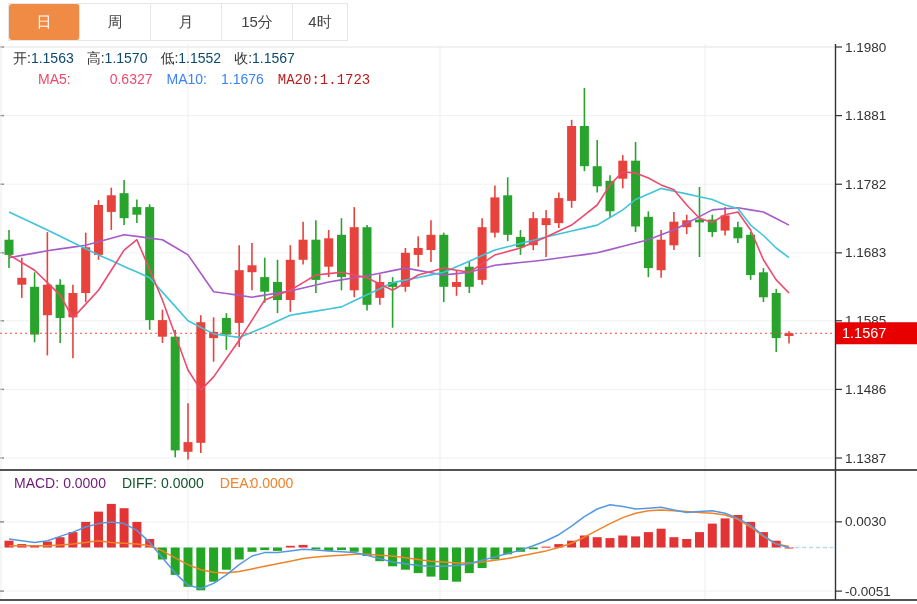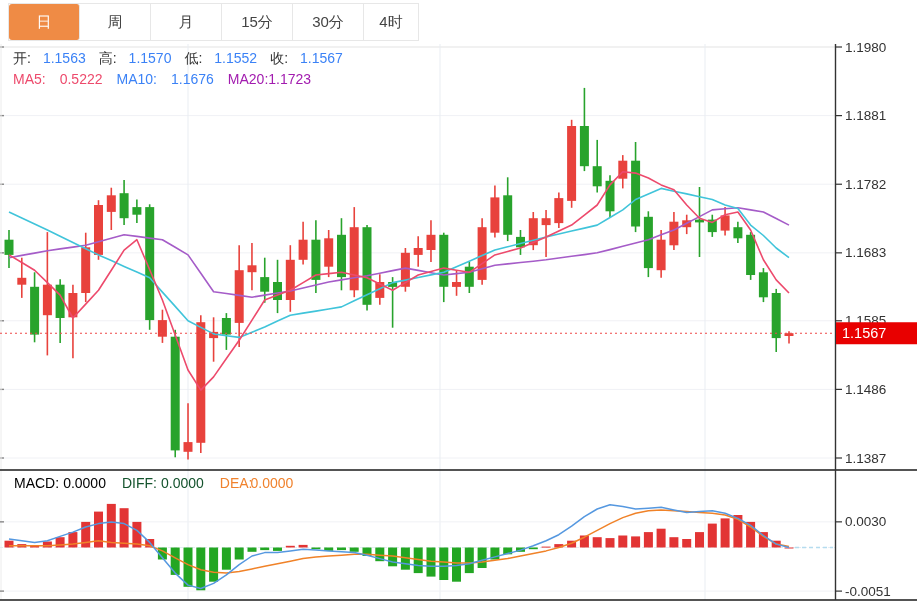--- a/index.html
+++ b/index.html
@@ -9,26 +9,26 @@
   .tabbar{position:absolute;left:8px;top:3px;display:flex;background:#fff;
     border:1px solid #e7e7e7;z-index:5;}
   .tab{width:71px;height:36px;line-height:36px;text-align:center;font-size:15px;color:#444;
     border-right:1px solid #e7e7e7;cursor:pointer;box-sizing:border-box;}
   .tab:last-child{width:54px;border-right:none;}
   .tab.active{background:#ef8b45;color:#fff;border-radius:3px;}
   .infobar{position:absolute;left:13px;top:48px;z-index:4;font-size:14px;line-height:21px;
     white-space:nowrap;}
   .infobar .row{display:block;}
   .lbl{color:#333;}
-  .v-red{color:#3b82f6;margin-right:13px;margin-left:12px;}
-  .ma5c{color:#ed4a6c;margin-right:14px;}
+  .v-red{color:#0c4a6e;margin-right:13px;}
+  .ma5c{color:#ed4a6c;margin-right:14px;margin-left:25px;}
   .ma10c{color:#3b82f6;margin-right:14px;}
-  .ma20c{color:#a21caf;}
+  .ma20c{color:#b91c1c;font-family:Liberation Mono, monospace;}
   .macdbar{position:absolute;left:14px;top:475px;z-index:4;font-size:14px;white-space:nowrap;}
-  .macdc{color:#000000;margin-right:16px;}
+  .macdc{color:#701a75;margin-right:16px;}
   .diffc{color:#14532d;margin-right:16px;}
   .deac{color:#f0822d;}
 </style>
 </head>
 <body>
 
 <div class="app">
 
   <svg id="chart-svg" width="917" height="604" viewBox="0 0 917 604">
       <line x1="0" y1="47" x2="835" y2="47" stroke="#e3e3e3" stroke-width="1"></line>
@@ -274,30 +274,29 @@
       <text x="845" y="595.605" font-size="13.5" fill="#333333" font-family="&quot;Liberation Sans&quot;, sans-serif" text-anchor="start">-0.0051</text>
       <rect x="836" y="322.2445193929171" width="81" height="22" fill="#e80000"></rect>
       <text x="842" y="338.2445193929171" font-size="14.5" fill="#ffffff" font-family="&quot;Liberation Sans&quot;, sans-serif" text-anchor="start">1.1567</text>
     </svg>
 
   <div class="tabbar">
     <div class="tab active">日</div>
     <div class="tab">周</div>
     <div class="tab">月</div>
     <div class="tab">15分</div>
-    <div class="tab">30分</div>
     <div class="tab">4时</div>
   </div>
 
   <div class="infobar">
     <span class="row">
       <span class="lbl">开:</span><span class="v-red">1.1563</span><span class="lbl">高:</span><span class="v-red">1.1570</span><span class="lbl">低:</span><span class="v-red">1.1552</span><span class="lbl">收:</span><span class="v-red">1.1567</span>
     </span>
     <span class="row">
-      <span class="ma5c">MA5:</span><span class="ma5c">0.5222</span><span class="ma10c">MA10:</span><span class="ma10c">1.1676</span><span class="ma20c">MA20:</span><span class="ma20c">1.1723</span>
+      <span class="ma5c">MA5:</span><span class="ma5c">0.6327</span><span class="ma10c">MA10:</span><span class="ma10c">1.1676</span><span class="ma20c">MA20:</span><span class="ma20c">1.1723</span>
     </span>
   </div>
 
   <div class="macdbar">
     <span class="macdc">MACD:</span><span class="macdc" style="margin-left:-12px">0.0000</span><span class="diffc">DIFF:</span><span class="diffc" style="margin-left:-12px">0.0000</span><span class="deac">DEA:</span><span class="deac" style="margin-left:-2px">0.0000</span>
   </div>
 
 </div>
 
 </body></html>

